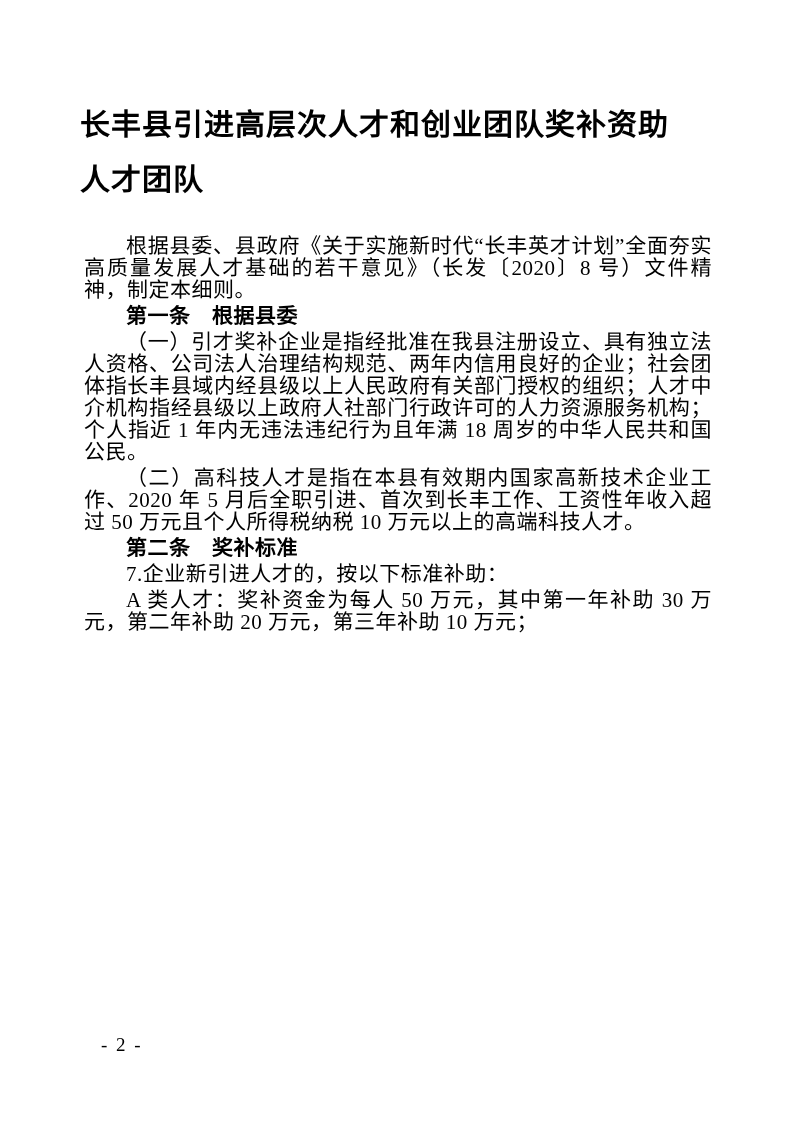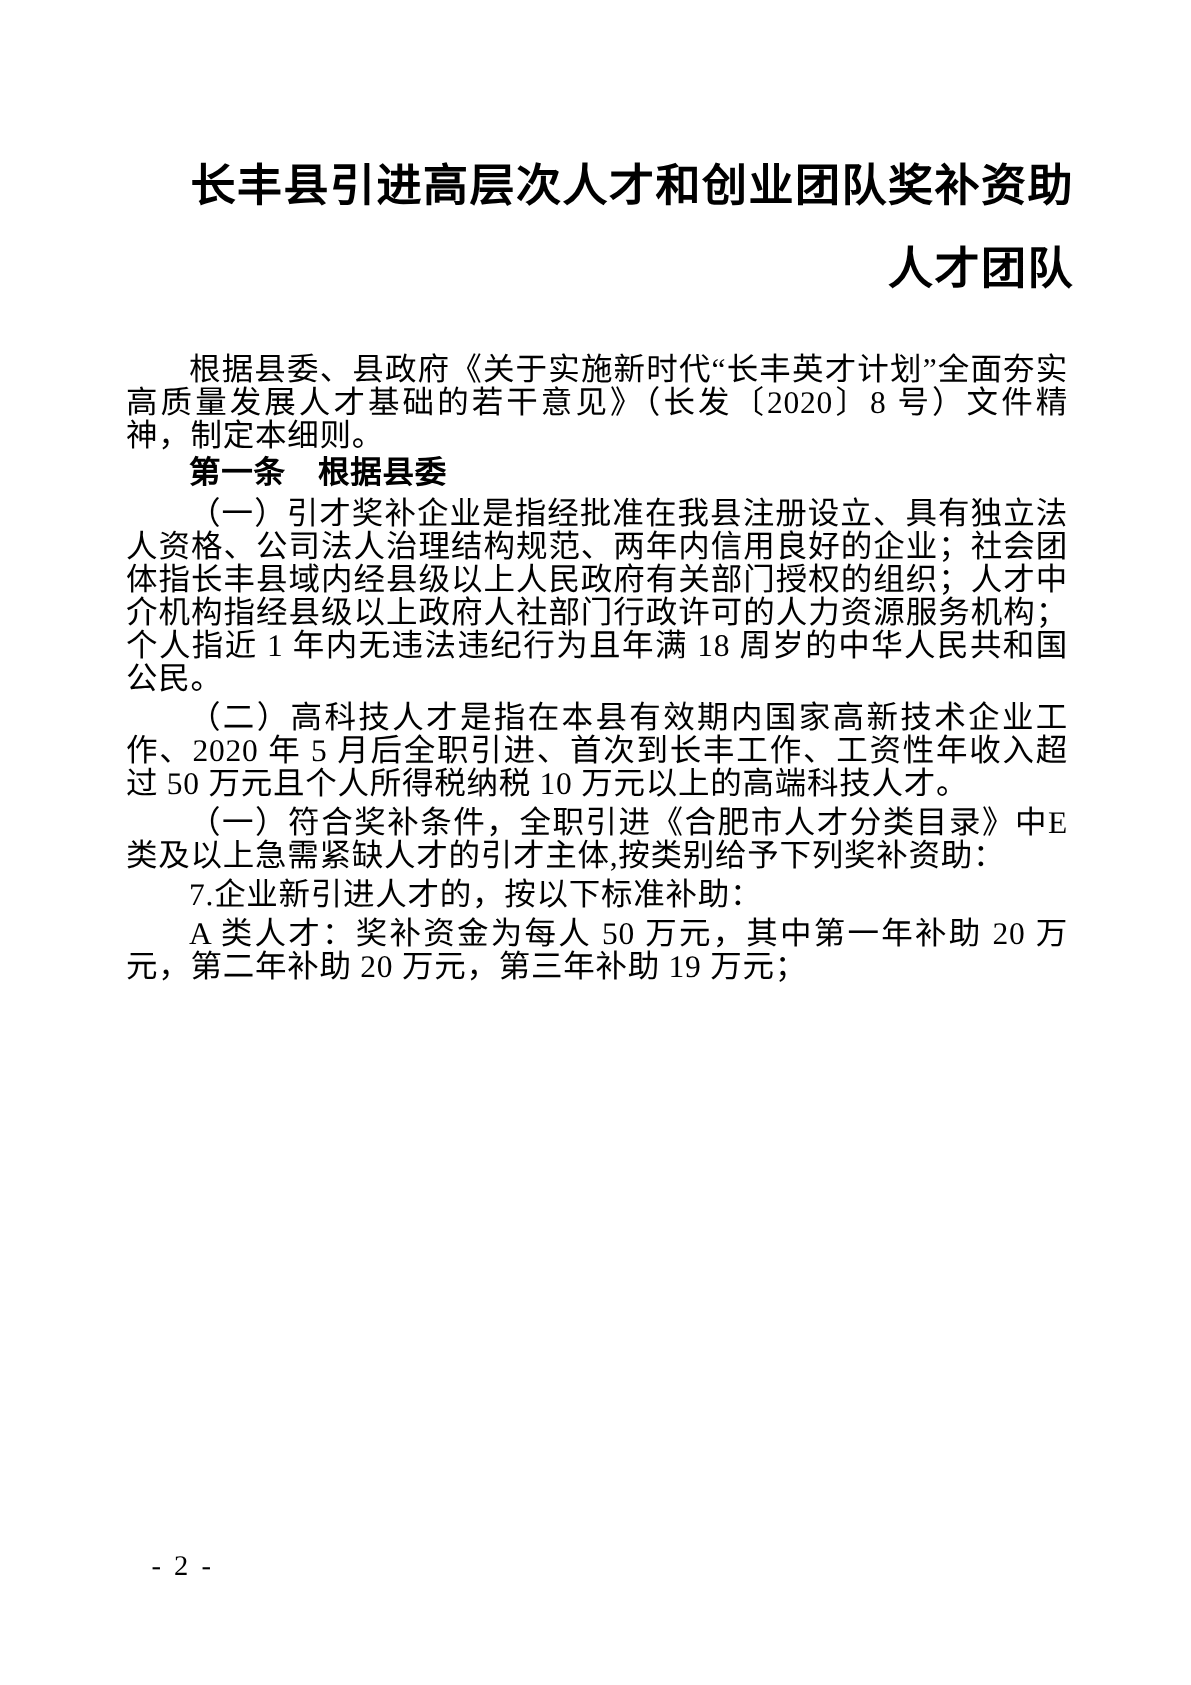--- a/index.html
+++ b/index.html
@@ -21,21 +21,21 @@
     left: 80px;
     top: 0;
     width: 636px;
   }
   .doc-title {
     margin: 97px 0 0 0;
     padding: 0;
     font-size: 30px;
     font-weight: bold;
     line-height: 55px;
-    text-align: right;
+    text-align: left;
     letter-spacing: 1px;
   }
   .doc-title .title-line {
     display: block;
   }
   .paragraphs {
     margin-top: 28px;
   }
   p.para {
     margin: 4px;
@@ -69,19 +69,19 @@
   <div class="content">
     <h1 class="doc-title">
       <span class="title-line">长丰县引进高层次人才和创业团队奖补资助</span>
       <span class="title-line">人才团队</span>
     </h1>
     <div class="paragraphs">
       <p class="para body">根据县委、县政府《关于实施新时代“长丰英才计划”全面夯实高质量发展人才基础的若干意见》（长发〔2020〕8 号）文件精神，制定本细则。</p>
       <p class="para heading">第一条　根据县委</p>
       <p class="para body">（一）引才奖补企业是指经批准在我县注册设立、具有独立法人资格、公司法人治理结构规范、两年内信用良好的企业；社会团体指长丰县域内经县级以上人民政府有关部门授权的组织；人才中介机构指经县级以上政府人社部门行政许可的人力资源服务机构；个人指近 1 年内无违法违纪行为且年满 18 周岁的中华人民共和国公民。</p>
       <p class="para body">（二）高科技人才是指在本县有效期内国家高新技术企业工作、2020 年 5 月后全职引进、首次到长丰工作、工资性年收入超过 50 万元且个人所得税纳税 10 万元以上的高端科技人才。</p>
-      <p class="para body">（一）符合奖补条件，全职引进《合肥市人才分类目录》中E类及以上急需紧缺人才的引才主体,按类别给予下列奖补资助：</p>
+      <p class="para heading">第二条　奖补标准</p>
       <p class="para body">7.企业新引进人才的，按以下标准补助：</p>
-      <p class="para body">A 类人才：奖补资金为每人 50 万元，其中第一年补助 20 万元，第二年补助 20 万元，第三年补助 19 万元；</p>
+      <p class="para body">A 类人才：奖补资金为每人 50 万元，其中第一年补助 30 万元，第二年补助 20 万元，第三年补助 10 万元；</p>
     </div>
   </div>
   <div class="footer">- 2 -</div>
 </div>
 
 </body></html>

